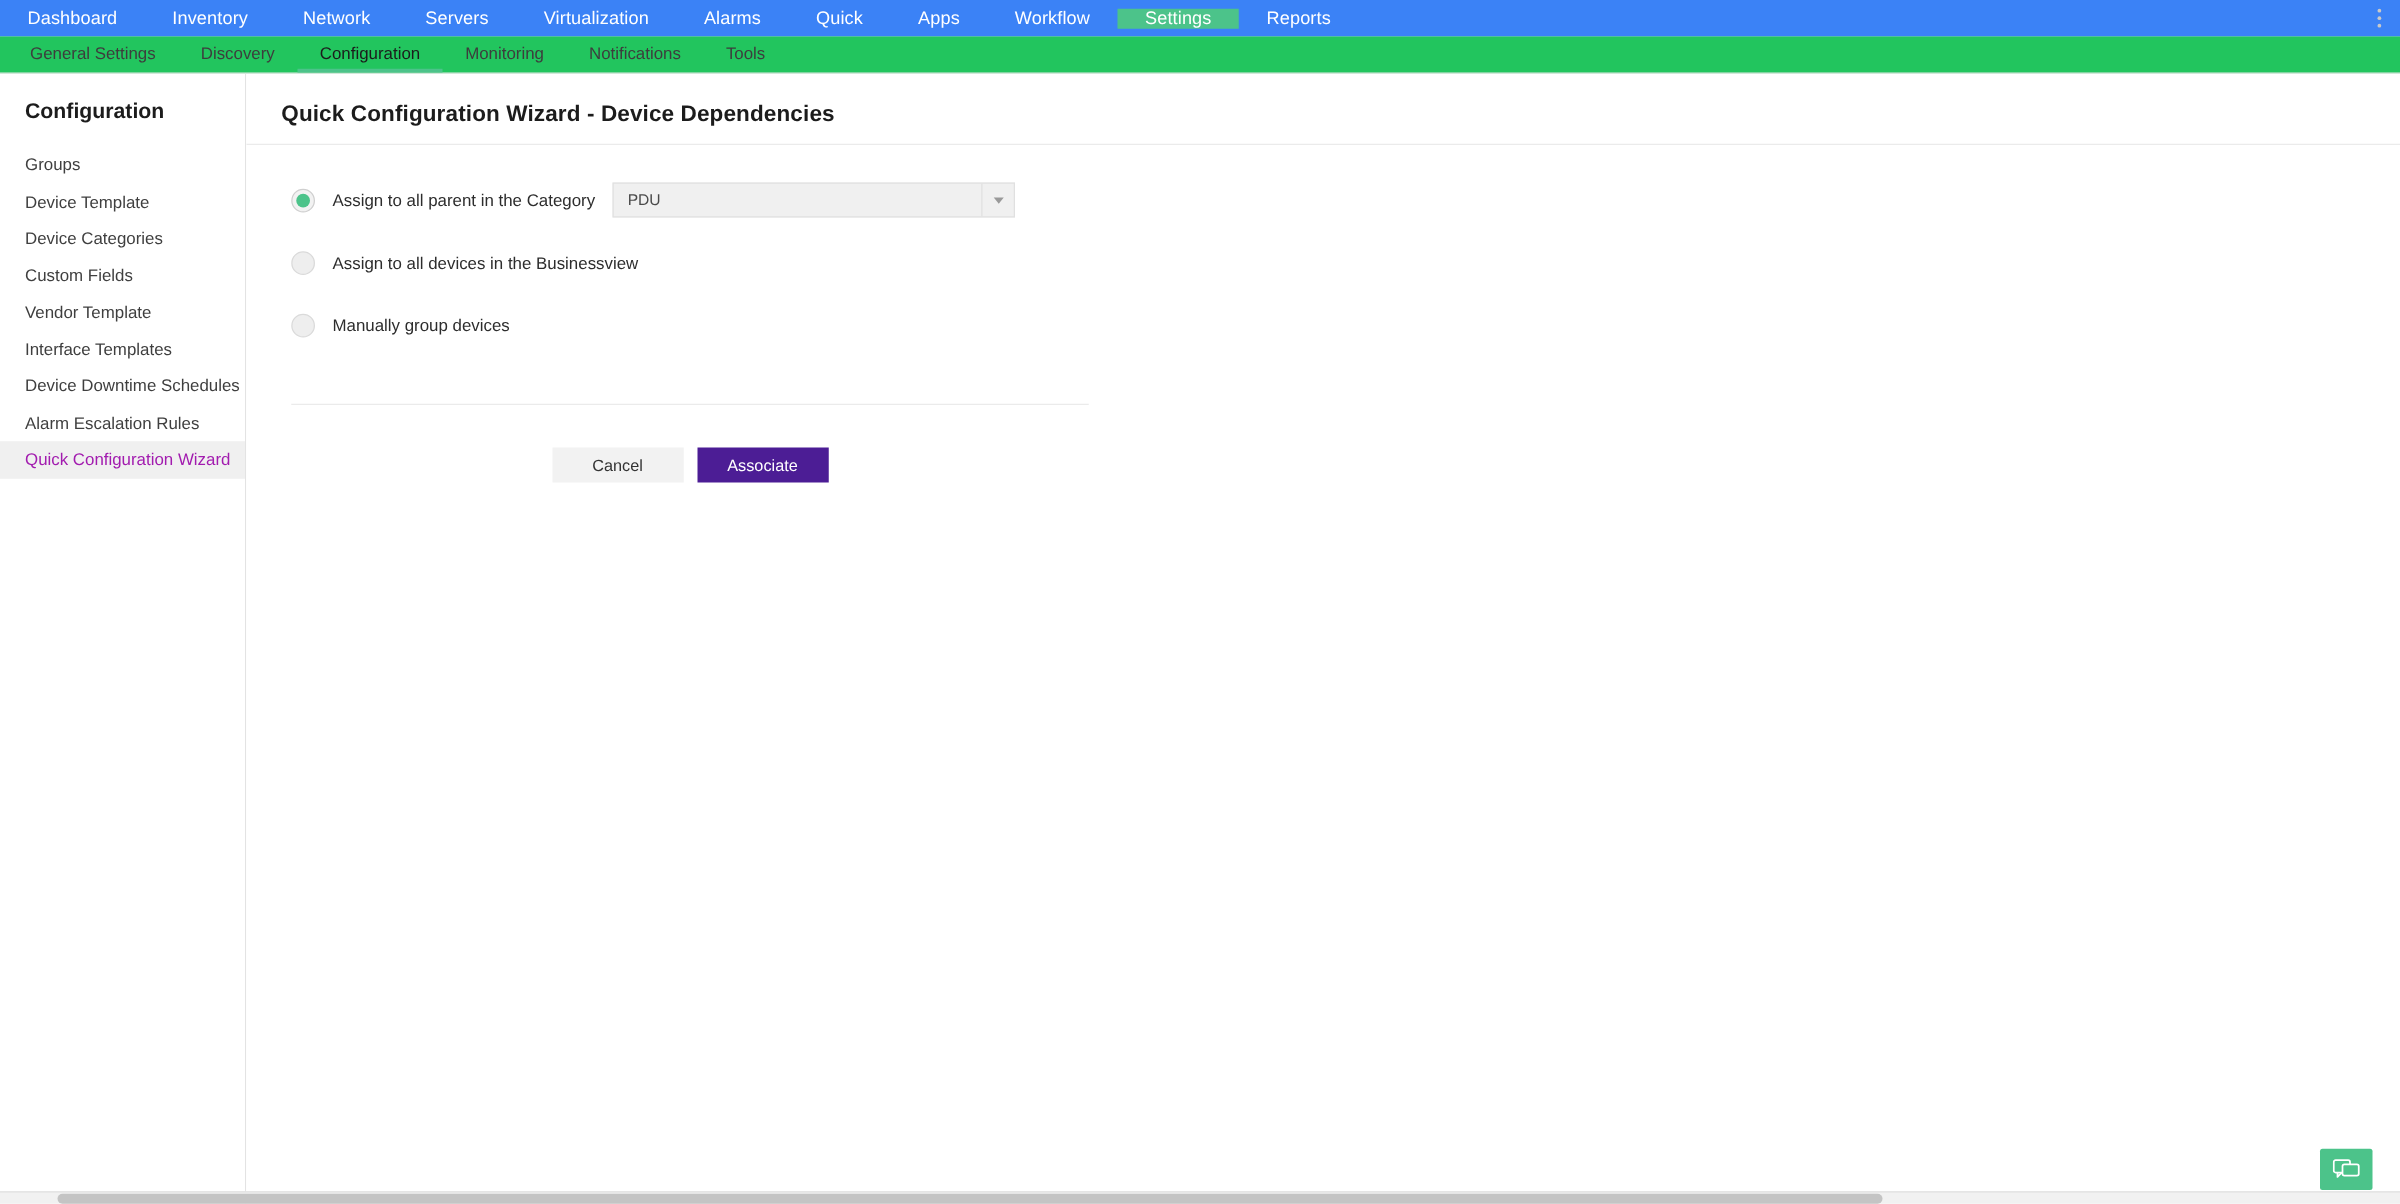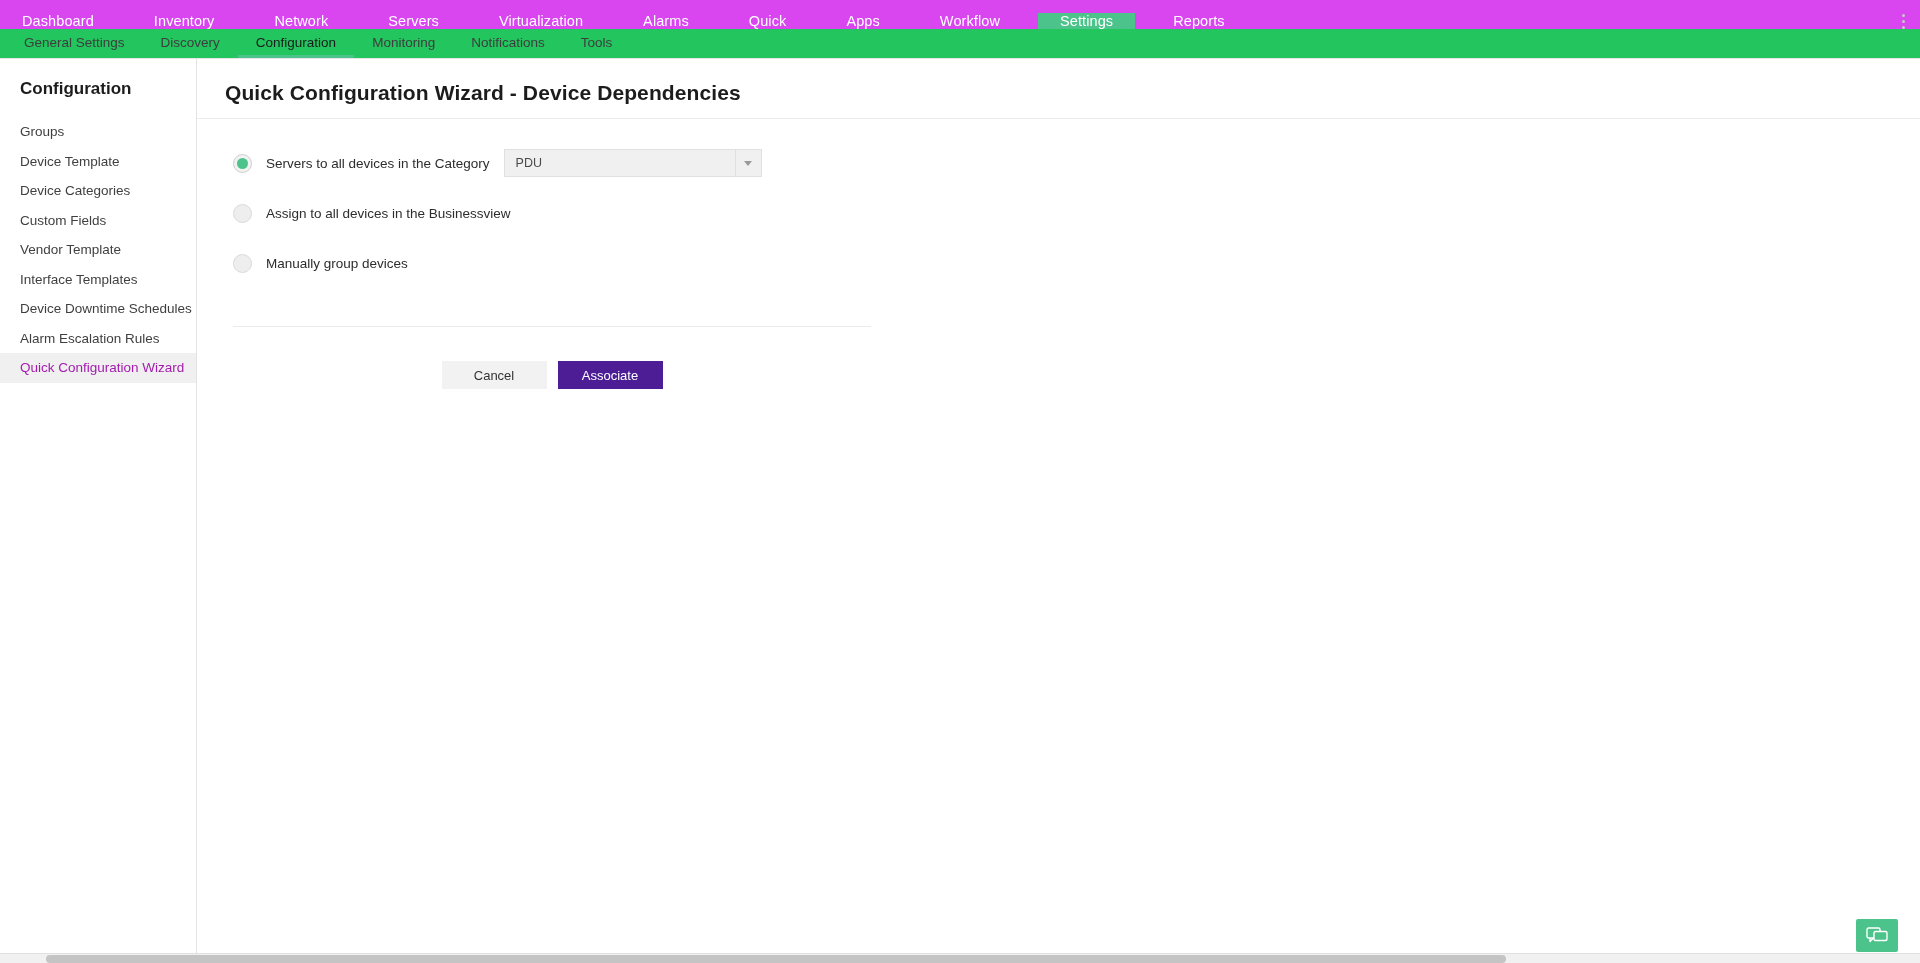--- a/index.html
+++ b/index.html
@@ -6,25 +6,24 @@
   html, body {
     width: 1920px; height: 963px;
     font-family: "Liberation Sans", sans-serif;
     background: #ffffff;
     overflow: hidden;
   }
 
   
   .topnav {
     height: 29px;
-    background: #d946ef;
-    display: flex;
-    align-items: flex-end;
+    background: #3b82f6;
+    display: flex;
+    align-items: center;
     position: relative;
-    gap: 16px;
   }
   .topnav-item {
     display: flex;
     align-items: center;
     padding: 0 22px;
     color: #ffffff;
     font-size: 14.5px;
     letter-spacing: .1px;
     white-space: nowrap;
     cursor: pointer;
@@ -106,21 +105,21 @@
 
   
   .main {
     flex: 1;
     background: #ffffff;
     padding: 22px 0 0 28px;
     position: relative;
     overflow: hidden;
   }
   .page-title {
-    font-size: 21px;
+    font-size: 18px;
     font-weight: bold;
     color: #1c1c1c;
     letter-spacing: .1px;
   }
   .page-subtitle {
     font-size: 12px;
     color: #8b8b8b;
     margin-top: 5px;
   }
   .hr-top {
@@ -188,21 +187,21 @@
     display: flex;
     align-items: center;
     justify-content: center;
   }
   .caret {
     width: 0; height: 0;
     border-left: 4.5px solid transparent;
     border-right: 4.5px solid transparent;
     border-top: 5px solid #999999;
   }
-  .select-category { width: 258px; justify-content: space-between; }
+  .select-category { width: 322px; justify-content: space-between; }
   .select-businessview { width: 296px; }
 
   .hr-bottom {
     border: 0;
     border-top: 1px solid #ebebeb;
     width: 638px;
     margin: 45px 0 0 8px;
   }
 
   .actions {
@@ -307,21 +306,21 @@
   <div class="main">
     <div class="page-title">Quick Configuration Wizard - Device Dependencies</div>
     <hr class="hr-top">
 
     <div class="form-area">
 
       <div class="form-row">
         <div class="radio checked">
           <div class="dot"></div>
         </div>
-        <div class="row-label">Servers to all devices in the Category</div>
+        <div class="row-label">Assign to all parent in the Category</div>
         <div class="select select-category">
           <div class="value">PDU</div>
           <div class="caret-box">
             <div class="caret"></div>
           </div>
         </div>
       </div>
 
       <div class="form-row">
         <div class="radio">

